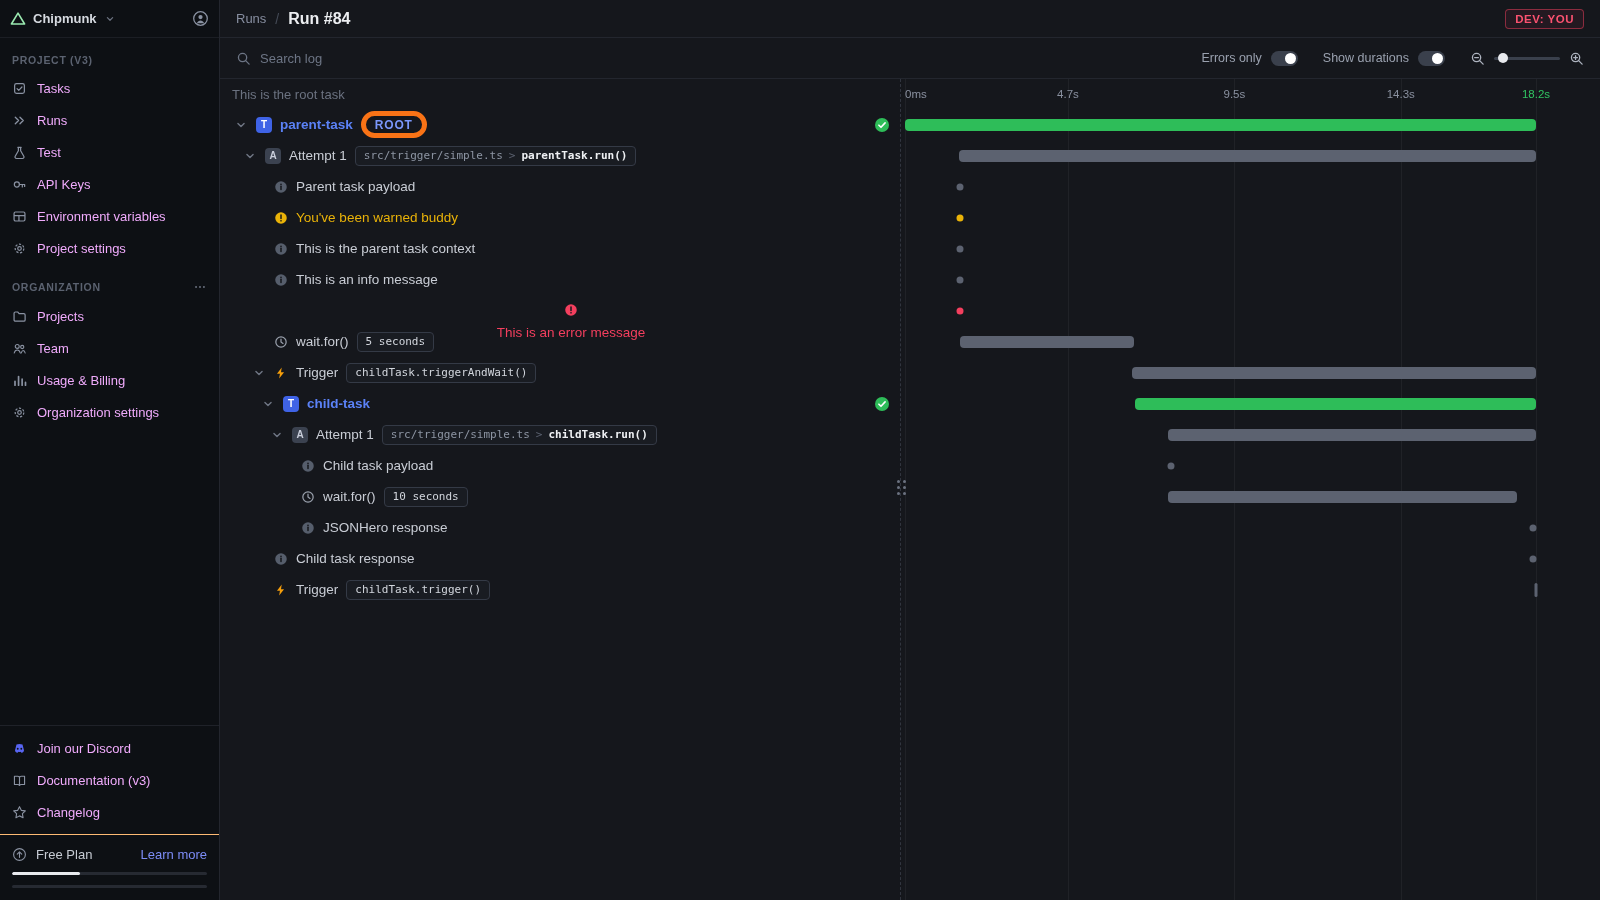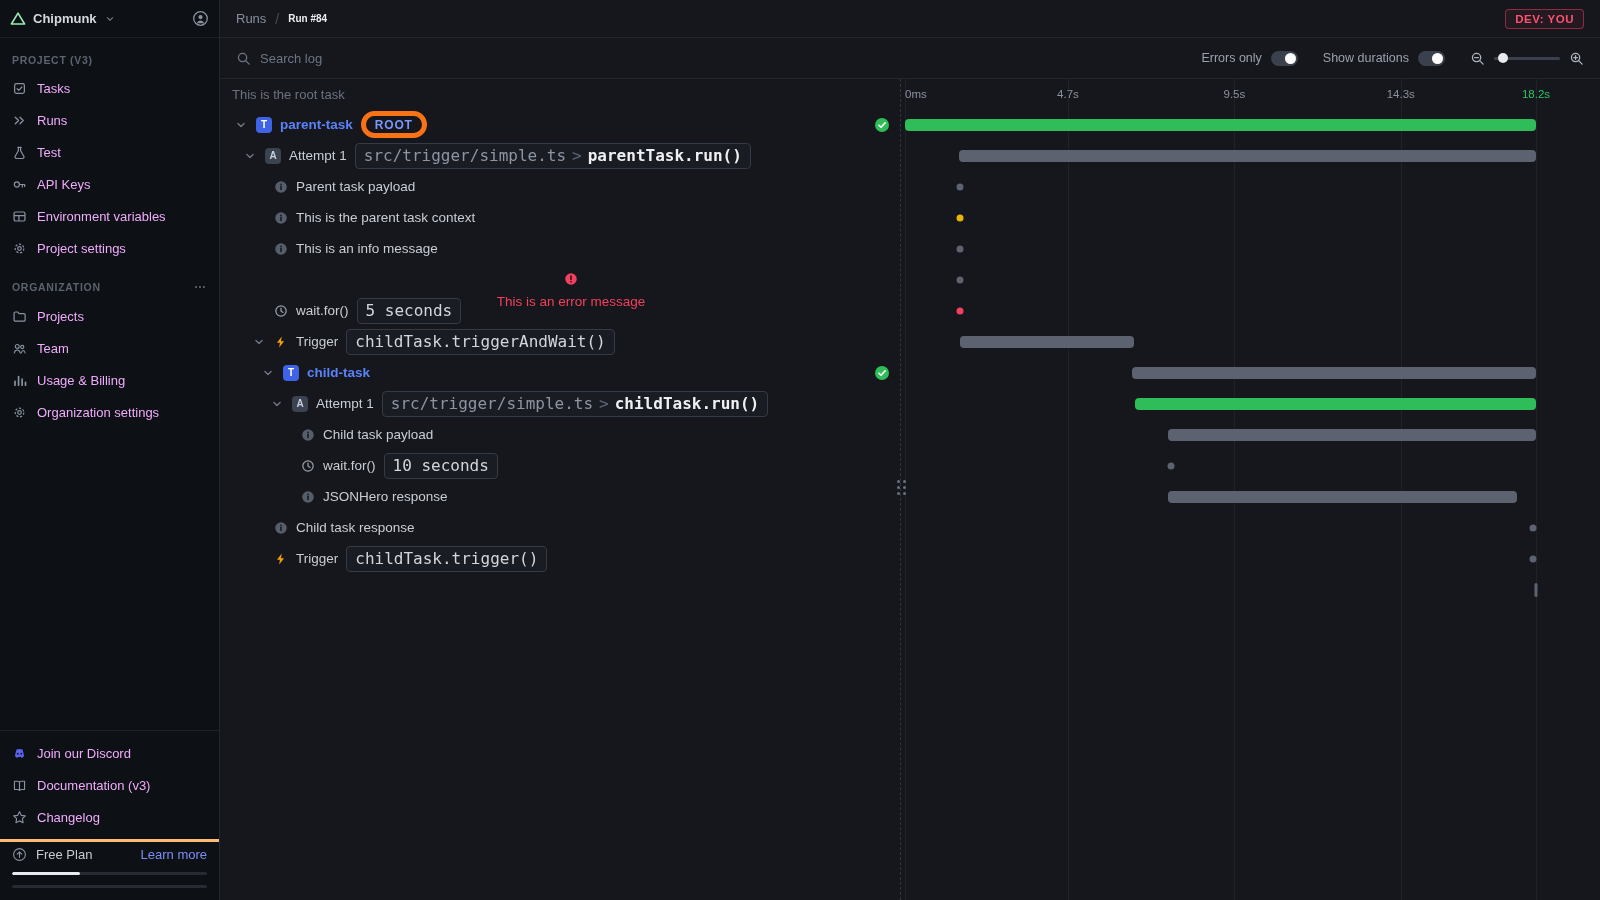--- a/index.html
+++ b/index.html
@@ -15,33 +15,33 @@
   .side-head .chev{width:12px;height:12px;color:#6b7280}
   .side-head .spacer{flex:1}
   .side-head .avatar{width:17px;height:17px;color:#8a92a2}
   .logo{width:16px;height:16px;color:#9beab1}
   .section-h{display:flex;align-items:center;padding:16px 12px 6px;font-size:10.5px;font-weight:700;
     letter-spacing:.7px;color:#5b6270}
   .section-h .menu-dots{margin-left:auto;width:14px;height:14px;color:#6b7280;cursor:pointer}
   .side-item{height:32px;display:flex;align-items:center;gap:10px;padding:0 12px;color:#f0abfc;cursor:pointer;white-space:nowrap}
   .side-item .side-ic{color:#8a92a2}
   .side-footer{margin-top:auto;border-top:1px solid #1f2229;padding-top:6px}
-  .plan-box{border-top:3px solid #fdba74;margin-top:6px;padding:5px 12px 12px}
+  .plan-box{border-top:1px solid #fdba74;margin-top:6px;padding:12px 12px 12px}
   .plan-row{display:flex;align-items:center;gap:9px}
   .plan-row .side-ic{color:#8a92a2}
   .plan-link{margin-left:auto;color:#7d8df8;cursor:pointer}
   .meter{height:3px;border-radius:2px;background:#262a32;margin-top:10px;position:relative;overflow:hidden}
   .meter .fill{position:absolute;left:0;top:0;bottom:0;background:#e8eaee;border-radius:2px}
 
   
   .main{flex:1;display:flex;flex-direction:column;min-width:0;background:#15171c}
   .topbar{height:38px;display:flex;align-items:center;padding:0 16px;border-bottom:1px solid #23262e}
   .bc-root{color:#878ea0;cursor:pointer}
   .bc-sep{color:#454b57;margin:0 9px;font-size:14px}
-  .bc-cur{color:#eceef1;font-weight:700;font-size:10px}
+  .bc-cur{color:#eceef1;font-weight:700;font-size:16px}
   .env-badge{margin-left:auto;color:#fb5270;border:1px solid rgba(244,63,94,.5);background:rgba(244,63,94,.07);
     font-size:11.5px;font-weight:700;letter-spacing:.5px;padding:3px 9px;border-radius:4px;cursor:pointer}
 
   
   .toolbar{height:41px;display:flex;align-items:center;padding:0 16px;border-bottom:1px solid #23262e}
   .search{display:flex;align-items:center;gap:9px;color:#6d7585}
   .search input{background:transparent;border:none;outline:none;color:#d5d9e0;font-size:13px;width:300px;
     font-family:"Liberation Sans",sans-serif}
   .search input::placeholder{color:#6d7585}
   .tool-right{margin-left:auto;display:flex;align-items:center;gap:9px}
@@ -67,21 +67,21 @@
   .ic-info{width:14px;height:14px;color:#565e6c}
   .ic-warn{width:14px;height:14px;color:#eab308}
   .ic-error{width:14px;height:14px;color:#f43f5e}
   .ic-clock{width:14px;height:14px;color:#9aa1ad}
   .ic-bolt{width:14px;height:14px;color:#f59e0b}
   .rlabel{color:#c9cdd5;font-size:13.5px}
   .rlabel.task{color:#5b82f7;font-weight:600}
   .rlabel.warn{color:#eab308}
   .rlabel.error{color:#f43f5e}
   .chip{border:1px solid #343a46;background:#191c22;border-radius:4px;padding:2.5px 8px;
-    font-family:"DejaVu Sans Mono","Liberation Mono",monospace;font-size:16px;color:#d2d6dd;
+    font-family:"DejaVu Sans Mono","Liberation Mono",monospace;font-size:11px;color:#d2d6dd;
     display:inline-flex;gap:6px;align-items:center}
   .cpath{color:#8d95a3}.csep{color:#5b6270}.cfn{color:#eef0f3;font-weight:700}
   .root-pill{border:5px solid #f97316;color:#7b97fb;border-radius:999px;font-size:12px;font-weight:700;
     letter-spacing:.8px;padding:1.5px 9px}
   .status{margin-left:auto;display:inline-flex}
   .ic-check{width:16px;height:16px;color:#2ebd59}
 
   
   .timeline-pane{flex:1;position:relative;display:flex;flex-direction:column;min-width:0}
   .gridlines{position:absolute;top:0;bottom:0;left:4px;right:64px;pointer-events:none}
@@ -409,20 +409,27 @@
             </div>
             <div class="trow" style="padding-left: 32px;">
               <span class="chev-sp"></span>
               <svg class="ic ic-info" aria-hidden="true">
                 <use href="#i-info"></use>
               </svg>
               <span class="rlabel ">Parent task payload</span>
             </div>
             <div class="trow" style="padding-left: 32px;">
               <span class="chev-sp"></span>
+              <svg class="ic ic-warn" aria-hidden="true">
+                <use href="#i-alert"></use>
+              </svg>
+              <span class="rlabel warn">You've been warned buddy</span>
+            </div>
+            <div class="trow" style="padding-left: 32px;">
+              <span class="chev-sp"></span>
               <svg class="ic ic-info" aria-hidden="true">
                 <use href="#i-info"></use>
               </svg>
               <span class="rlabel ">This is the parent task context</span>
             </div>
             <div class="trow" style="padding-left: 32px;">
               <span class="chev-sp"></span>
               <svg class="ic ic-info" aria-hidden="true">
                 <use href="#i-info"></use>
               </svg>

